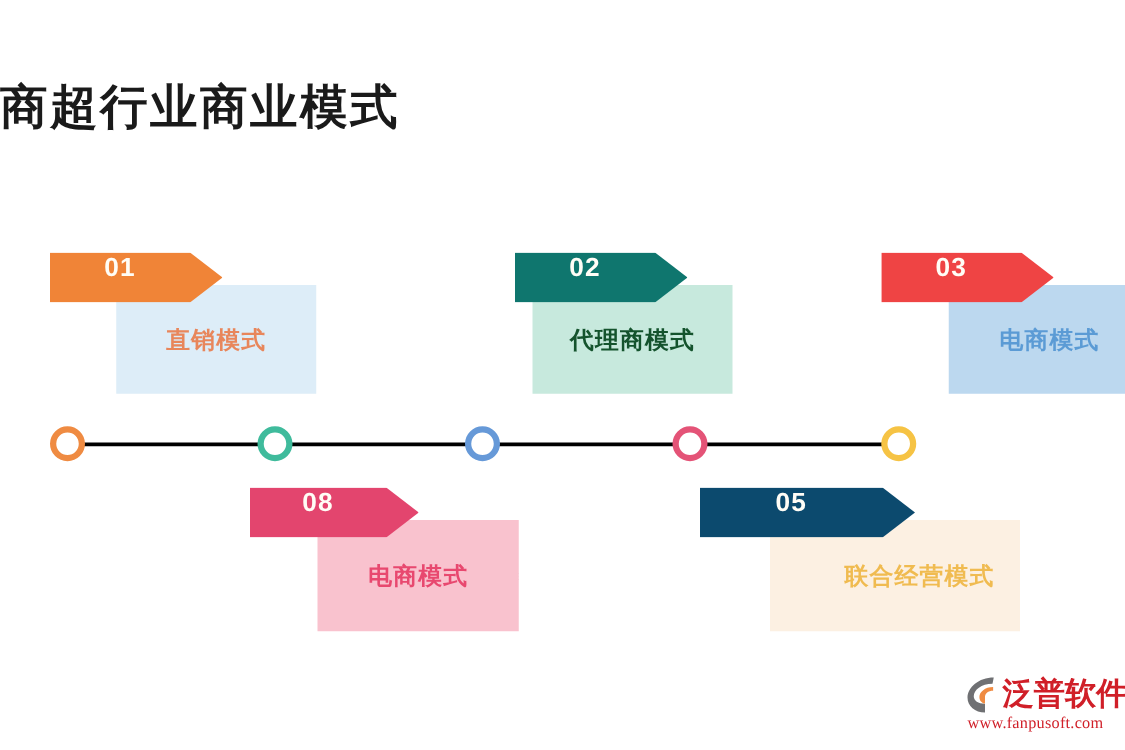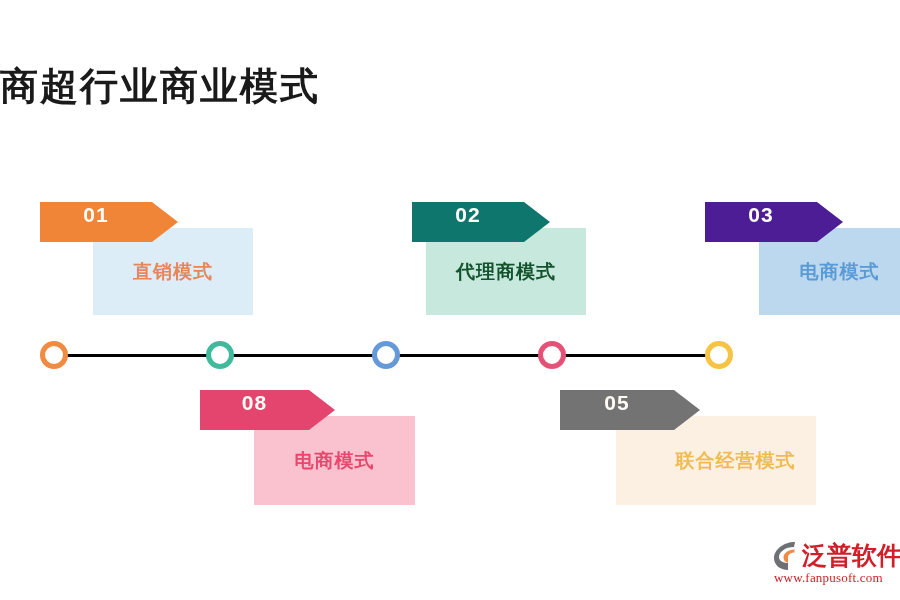--- a/index.html
+++ b/index.html
@@ -202,37 +202,37 @@
           <div class="card-label" style="color: #14532d;">代理商模式</div>
         </div>
         <div class="card-banner" style="left: 375px; top: 202px; width: 138px; background: #0f766e; clip-path: polygon(0px 0px, calc(100% - 26px) 0px, 100% 50%, calc(100% - 26px) 100%, 0px 100%); position: absolute; margin-left: 37px;">
           <span class="banner-num">02</span>
         </div>
       </div>
       <div class="card card-top">
         <div class="card-body" style="left: 711px; top: 228px; width: 161px; height: 87px; background: rgb(188, 216, 239); font-family: Liberation Mono, monospace;">
           <div class="card-label" style="color: rgb(91, 155, 213);">电商模式</div>
         </div>
-        <div class="card-banner" style="left: 705px; top: 202px; width: 138px; background: #4c1d95; clip-path: polygon(0px 0px, calc(100% - 26px) 0px, 100% 50%, calc(100% - 26px) 100%, 0px 100%); position: absolute;">
+        <div class="card-banner" style="left: 705px; top: 202px; width: 138px; background: #ef4444; clip-path: polygon(0px 0px, calc(100% - 26px) 0px, 100% 50%, calc(100% - 26px) 100%, 0px 100%); position: absolute;">
           <span class="banner-num">03</span>
         </div>
       </div>
       <div class="card card-bottom">
         <div class="card-body" style="left: 206px; top: 416px; width: 161px; height: 89px; background: rgb(249, 194, 206);">
           <div class="card-label" style="color: rgb(232, 72, 111);">电商模式</div>
         </div>
         <div class="card-banner" style="left: 200px; top: 390px; width: 135px; background: rgb(227, 69, 110); clip-path: polygon(0px 0px, calc(100% - 26px) 0px, 100% 50%, calc(100% - 26px) 100%, 0px 100%); position: absolute;">
           <span class="banner-num">08</span>
         </div>
       </div>
       <div class="card card-bottom">
         <div class="card-body" style="left: 568px; top: 416px; width: 161px; height: 89px; background: rgb(252, 240, 226); padding-left: 39px;">
           <div class="card-label" style="color: rgb(240, 187, 80);">联合经营模式</div>
         </div>
-        <div class="card-banner" style="left: 560px; top: 390px; width: 140px; background: #737373; clip-path: polygon(0px 0px, calc(100% - 26px) 0px, 100% 50%, calc(100% - 26px) 100%, 0px 100%); position: absolute;">
+        <div class="card-banner" style="left: 560px; top: 390px; width: 140px; background: #0c4a6e; clip-path: polygon(0px 0px, calc(100% - 26px) 0px, 100% 50%, calc(100% - 26px) 100%, 0px 100%); position: absolute; padding-left: 32px;">
           <span class="banner-num">05</span>
         </div>
       </div>
     </div>
 
   <div id="timeline">
     <div id="timeline-line" style="background: rgb(0, 0, 0); left: 54px; width: 665px; top: 354px;"></div>
     <div id="timeline-nodes">
         <div class="timeline-node" style="border-color: rgb(239, 139, 66); left: 40px; top: 341px;"></div>
         <div class="timeline-node" style="border-color: rgb(63, 187, 156); left: 206px; top: 341px;"></div>

